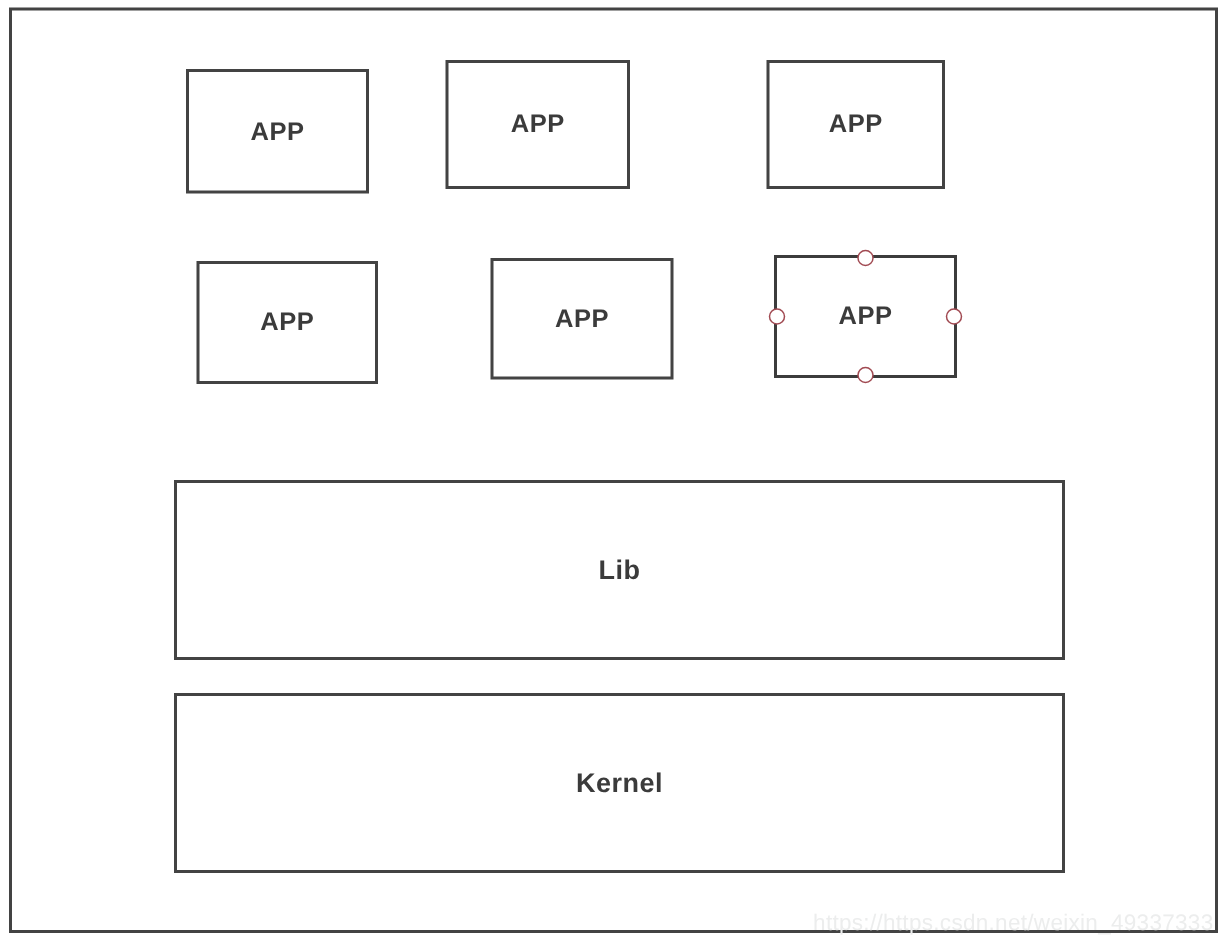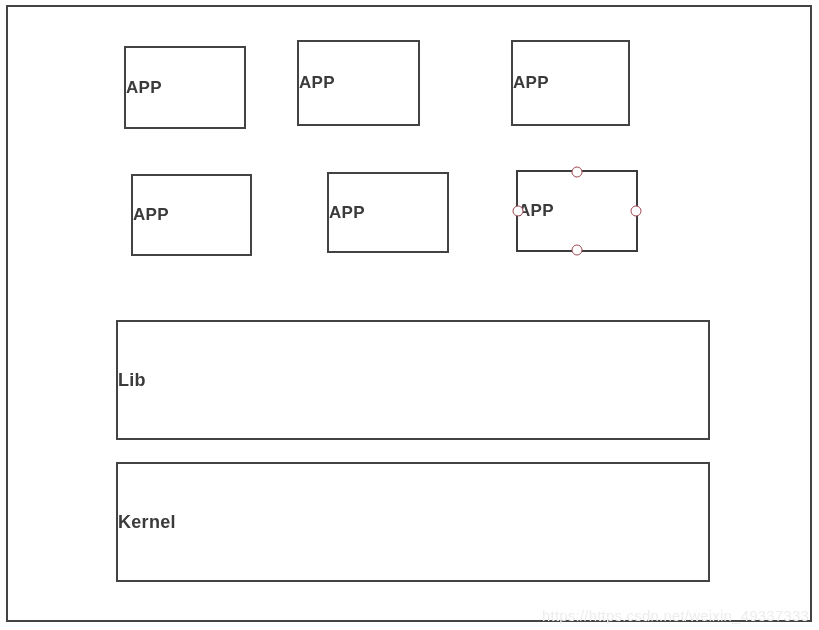--- a/index.html
+++ b/index.html
@@ -33,21 +33,21 @@
   }
 
   
   .node {
     position: absolute;
     box-sizing: border-box;
     border: 2px solid #434343;
     background: #ffffff;
     display: flex;
     align-items: center;
-    justify-content: flex-start;
+    justify-content: center;
   }
   .node-label {
     color: #3b3b3b;
     font-weight: bold;
     font-size: 17px;
     letter-spacing: 0.3px;
     user-select: none;
   }
   .node-label.large {
     font-size: 18px;

